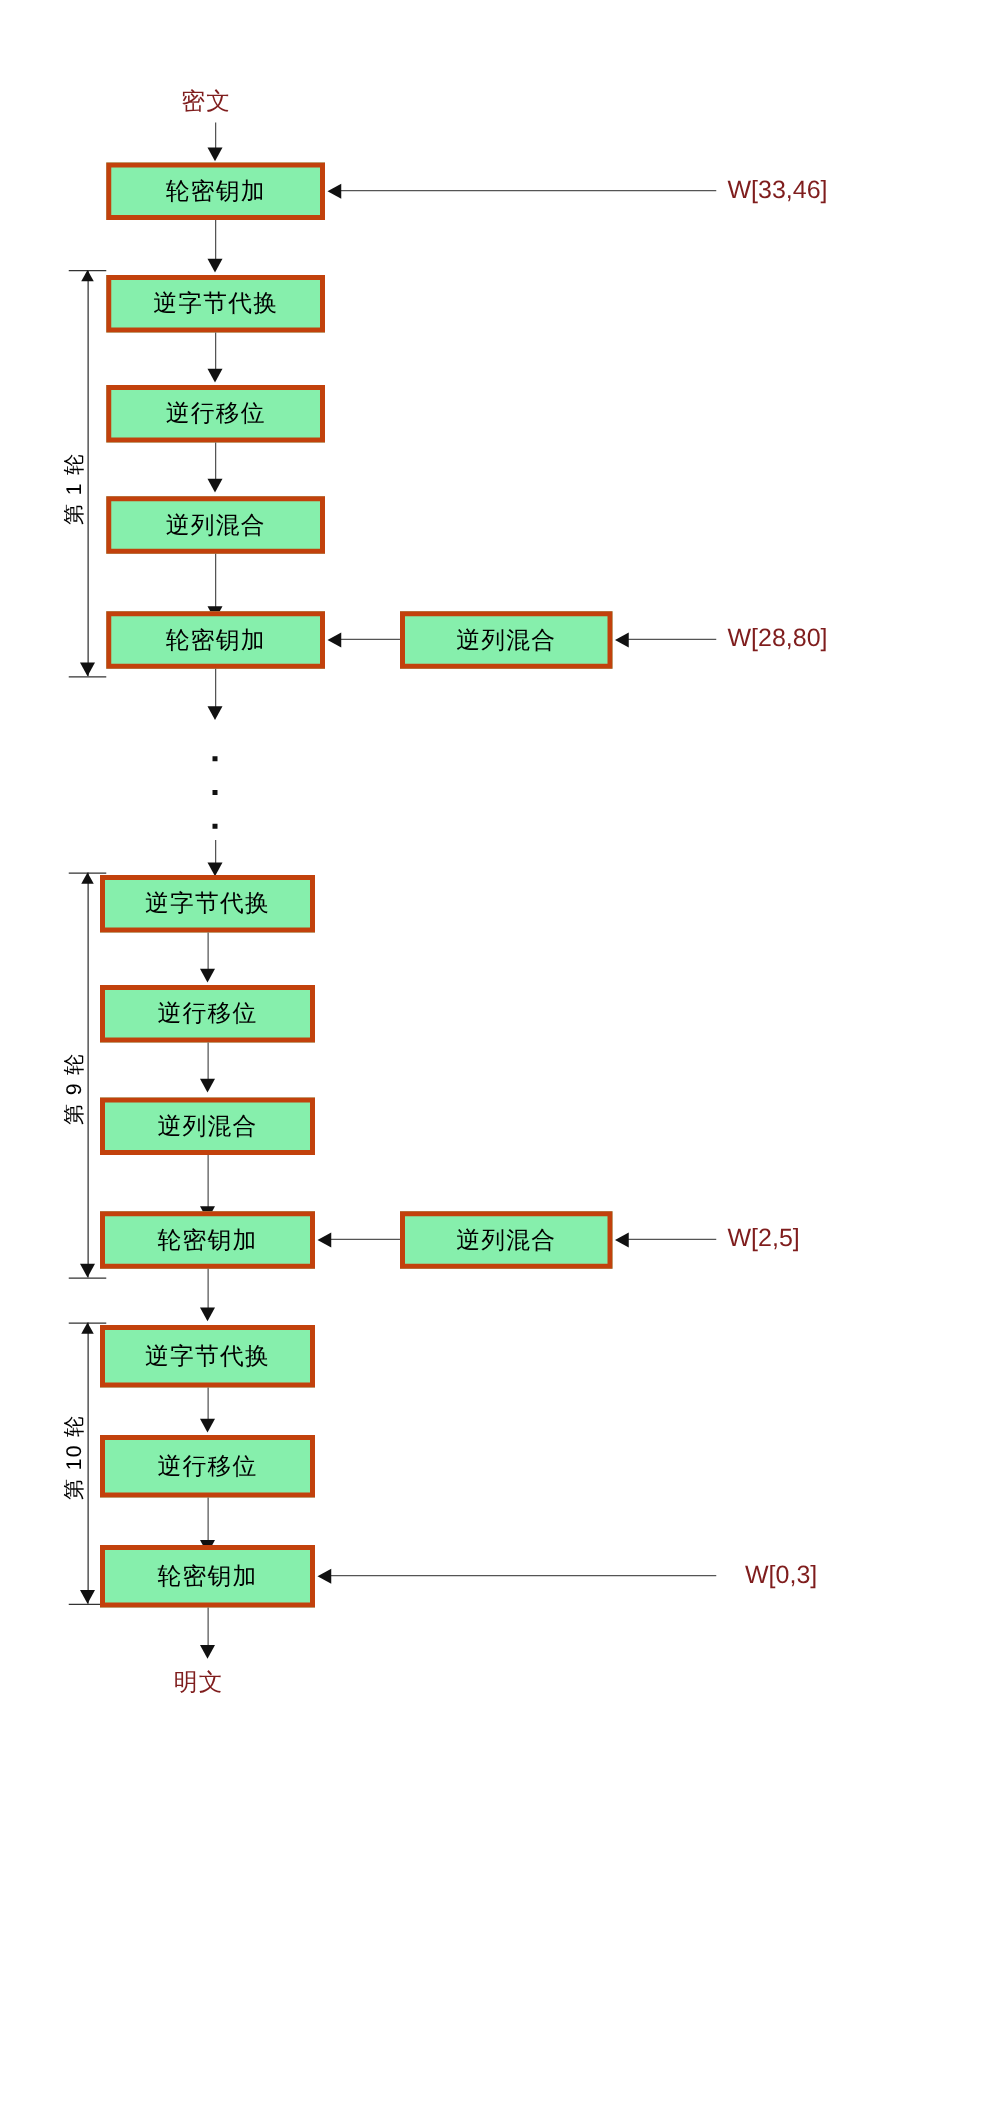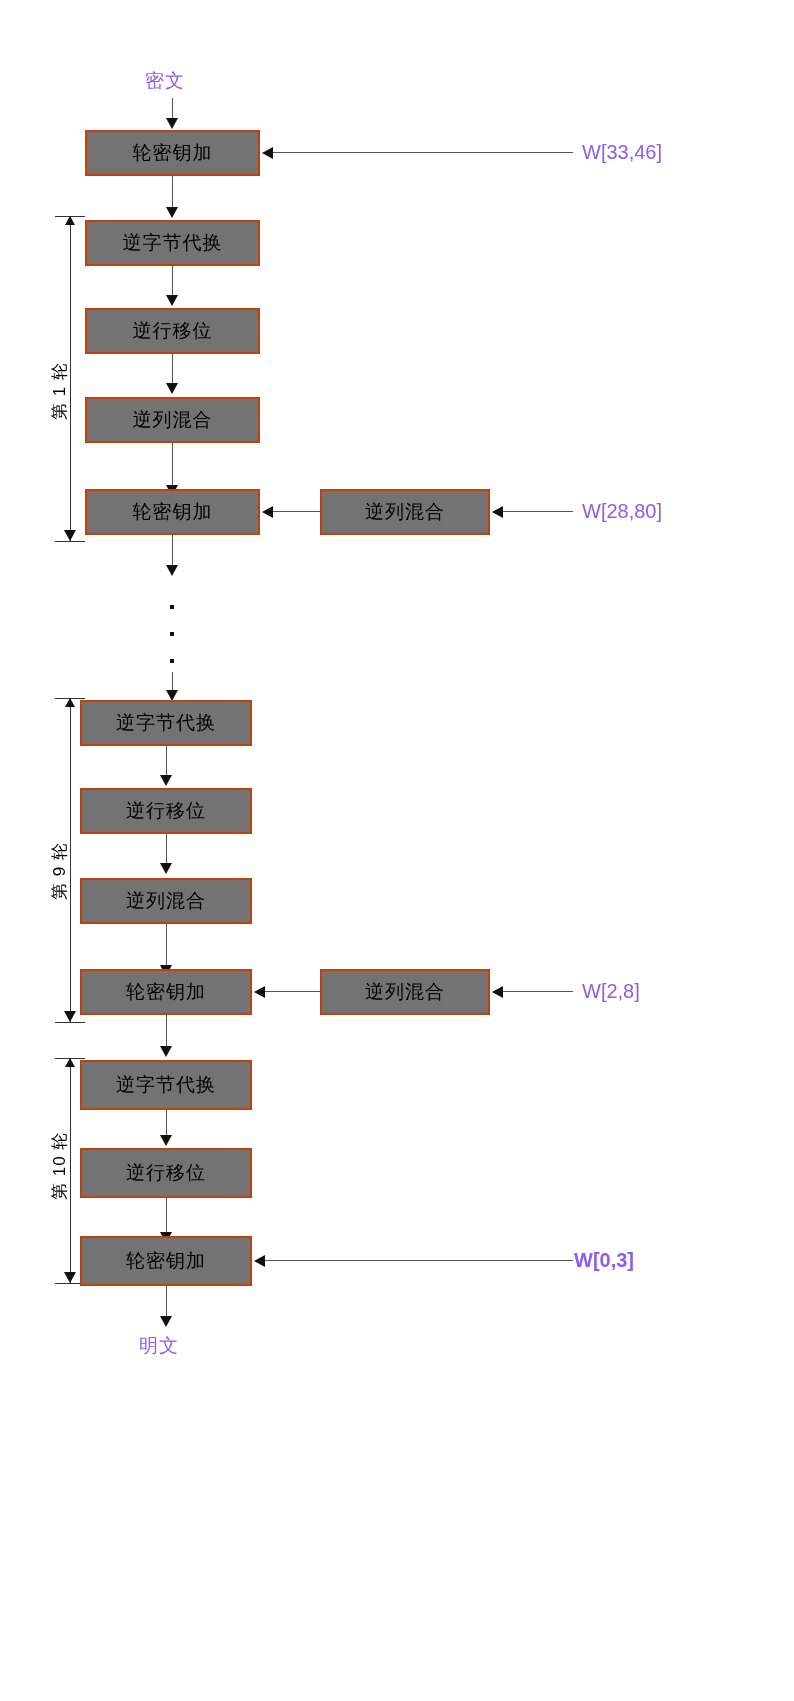--- a/index.html
+++ b/index.html
@@ -13,37 +13,37 @@
     position:relative;
     width:794px;
     height:1701px;
     background:#fff;
     overflow:hidden;
   }
   
   .box{
     position:absolute;
     box-sizing:border-box;
-    border:2px solid #c2410c;
-    background:#737373;
+    border:4px solid #c2410c;
+    background:#86efac;
     display:flex;
     align-items:center;
     justify-content:center;
     font-size:19px;
     letter-spacing:1px;
     color:#000;
     white-space:nowrap;
   }
   
   .txt{
     position:absolute;
     font-size:19px;
     letter-spacing:1px;
     white-space:nowrap;
-    color:#8b5cf6;
+    color:#7f1d1d;
   }
   .txt.latin{
     font-size:20px;
     letter-spacing:0px;
   }
   
   .vline{
     position:absolute;
     width:0;
     border-left:1.4px solid #555;
@@ -177,21 +177,21 @@
   <div class="vline" style="left:166px; top:924px; height:42px;"></div>
   <div class="arrow-down" style="left:160px; top:965px;"></div>
 
   <div class="box" style="left:80px; top:969px; width:172px; height:46px;">轮密钥加</div>
 
   <div class="hline" style="left:260px; top:991px; width:60px;"></div>
   <div class="arrow-left" style="left:254px; top:986px;"></div>
   <div class="box" style="left:320px; top:969px; width:170px; height:46px;">逆列混合</div>
   <div class="hline" style="left:498px; top:991px; width:75px;"></div>
   <div class="arrow-left" style="left:492px; top:986px;"></div>
-  <div class="txt latin" style="left:582px; top:980px;">W[2,8]</div>
+  <div class="txt latin" style="left:582px; top:980px;">W[2,5]</div>
 
   <div class="vline" style="left:166px; top:1015px; height:32px;"></div>
   <div class="arrow-down" style="left:160px; top:1046px;"></div>
 
   <div class="bracket-v" style="left:70px; top:1058px; height:225px;"></div>
   <div class="bracket-t" style="left:55px; top:1058px;"></div>
   <div class="bracket-t" style="left:55px; top:1283px;"></div>
   <div class="arrow-up" style="left:65px; top:1058px;"></div>
   <div class="arrow-down" style="left:64px; top:1272px;"></div>
   <div class="round-label" style="left:48px; top:1200px;">第 10 轮</div>
@@ -201,19 +201,19 @@
   <div class="arrow-down" style="left:160px; top:1135px;"></div>
 
   <div class="box" style="left:80px; top:1148px; width:172px; height:50px;">逆行移位</div>
   <div class="vline" style="left:166px; top:1198px; height:38px;"></div>
   <div class="arrow-down" style="left:160px; top:1232px;"></div>
 
   <div class="box" style="left:80px; top:1236px; width:172px; height:50px;">轮密钥加</div>
 
   <div class="hline" style="left:260px; top:1260px; width:313px;"></div>
   <div class="arrow-left" style="left:254px; top:1255px;"></div>
-  <div class="txt latin" style="left:574px; top:1249px;font-weight:bold;">W[0,3]</div>
+  <div class="txt latin" style="left:596px; top:1249px;">W[0,3]</div>
 
   <div class="vline" style="left:166px; top:1286px; height:32px;"></div>
   <div class="arrow-down" style="left:160px; top:1316px;"></div>
   <div class="txt" style="left:139px; top:1333px;">明文</div>
 
 </div>
 
 </body></html>

